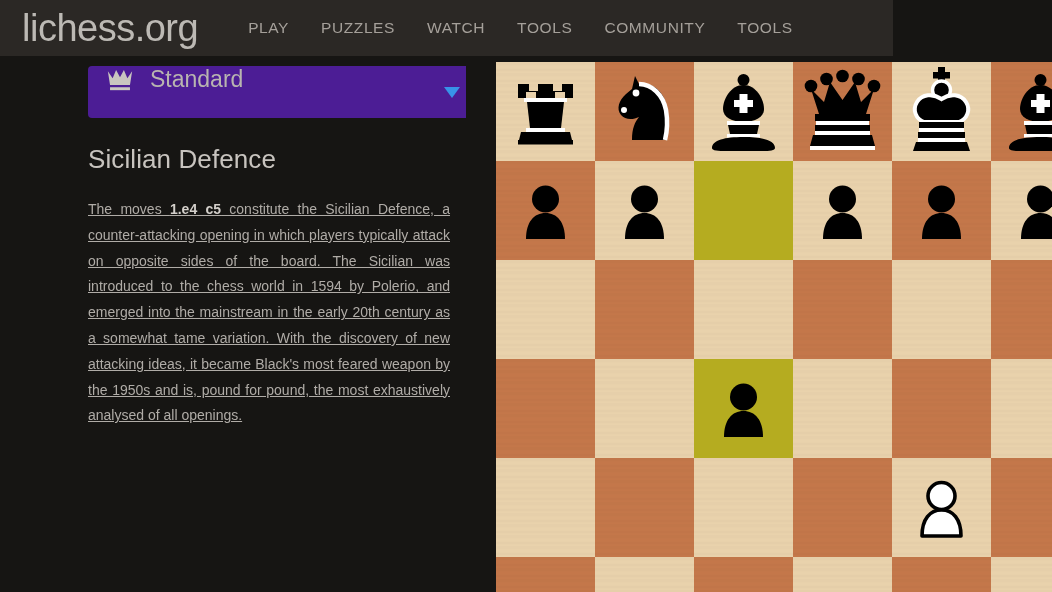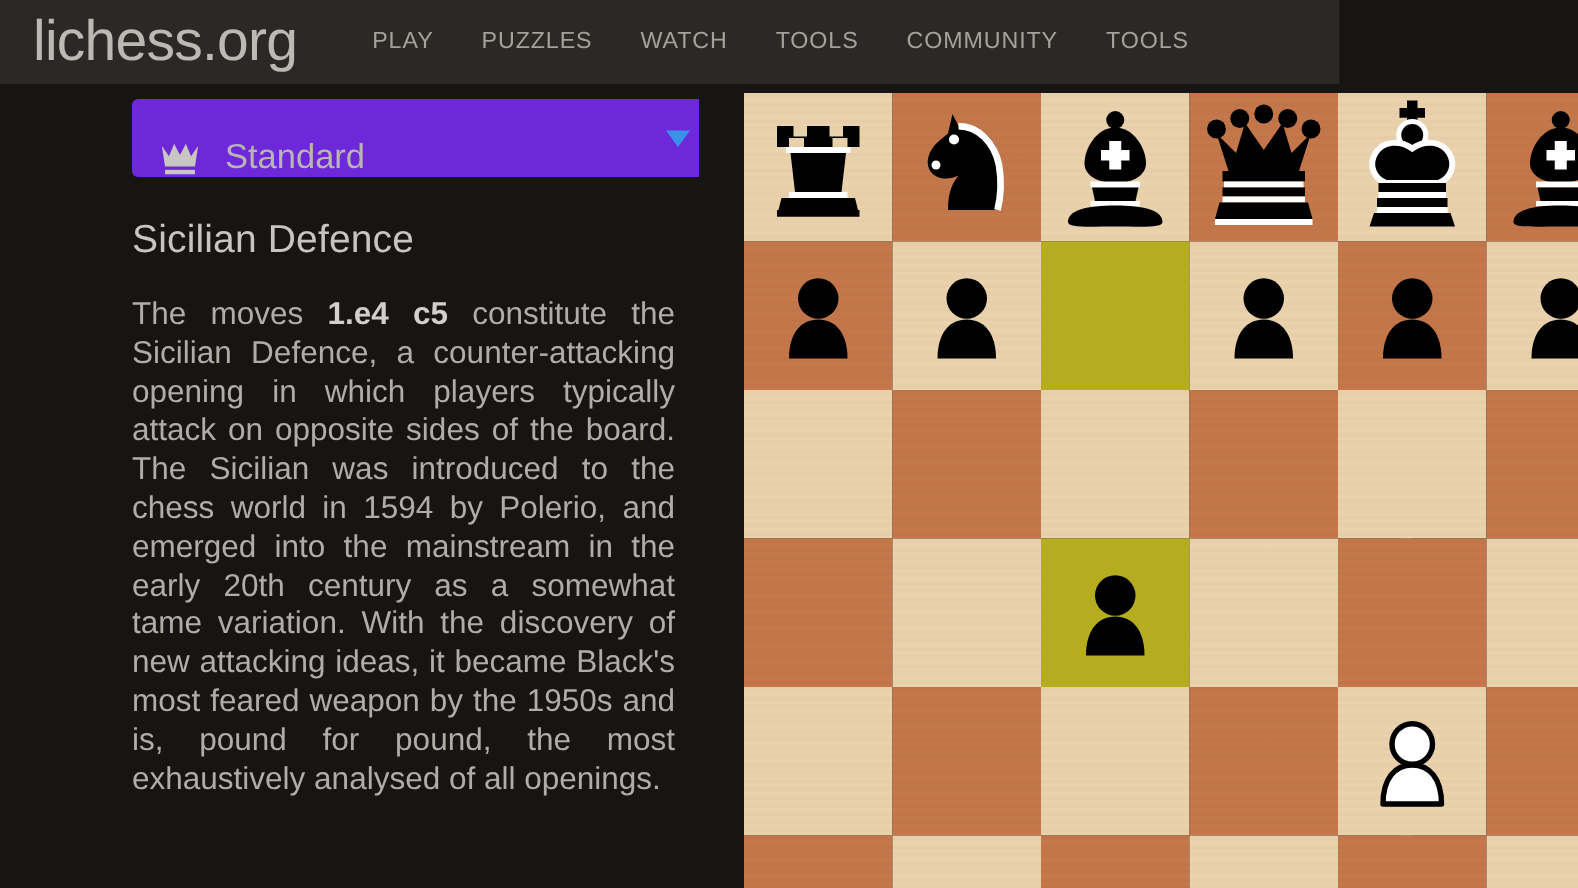--- a/index.html
+++ b/index.html
@@ -31,44 +31,44 @@
 
   
   .sidebar{
     position:absolute; left:0; top:56px;
     width:496px; height:536px;
     background:#161513; overflow:hidden;
   }
   .variant-select{
     position:absolute; left:88px; top:10px;
     width:389px; height:52px;
-    background:#6d28d9;
+    background:#4c1d95;
     border-radius:4px;
-    display:flex; align-items:flex-end;
+    display:flex; align-items:flex-start;
     cursor:pointer;
   }
   .crown-ico{ margin-left:18px; width:28px; height:26px; display:block; }
   .variant-label{
     margin-left:16px; color:#b9b5b0; font-size:23px; font-weight:400;
   }
   .chev{ position:absolute; right:16px; top:19px; width:18px; height:14px; }
 
   .doc{
     position:absolute; left:0; top:74px; width:496px; height:458px;
     overflow:hidden;
   }
   .doc-title{
     margin:14px 0 0 88px; color:#c8c4bf;
     font-size:26px; font-weight:400; letter-spacing:0.1px;
   }
   .doc p{
     margin:22px 0 0 88px; width:362px;
-    color:#b0aca7; font-size:21px; line-height:25.8px;
+    color:#b0aca7; font-size:14px; line-height:25.8px;
     text-align:justify;
-    -webkit-hyphens:none; hyphens:none;
+    -webkit-hyphens:none; hyphens:none;text-decoration:underline;
   }
   .doc p b{ color:#d3cfca; font-weight:700; }
 
   
   .scrollbar-track{
     position:absolute; left:466px; top:56px; width:12px; height:536px;
     background:#161513;
   }
   .scrollbar-thumb{
     position:absolute; left:468px; top:128px; width:7px; height:460px;

